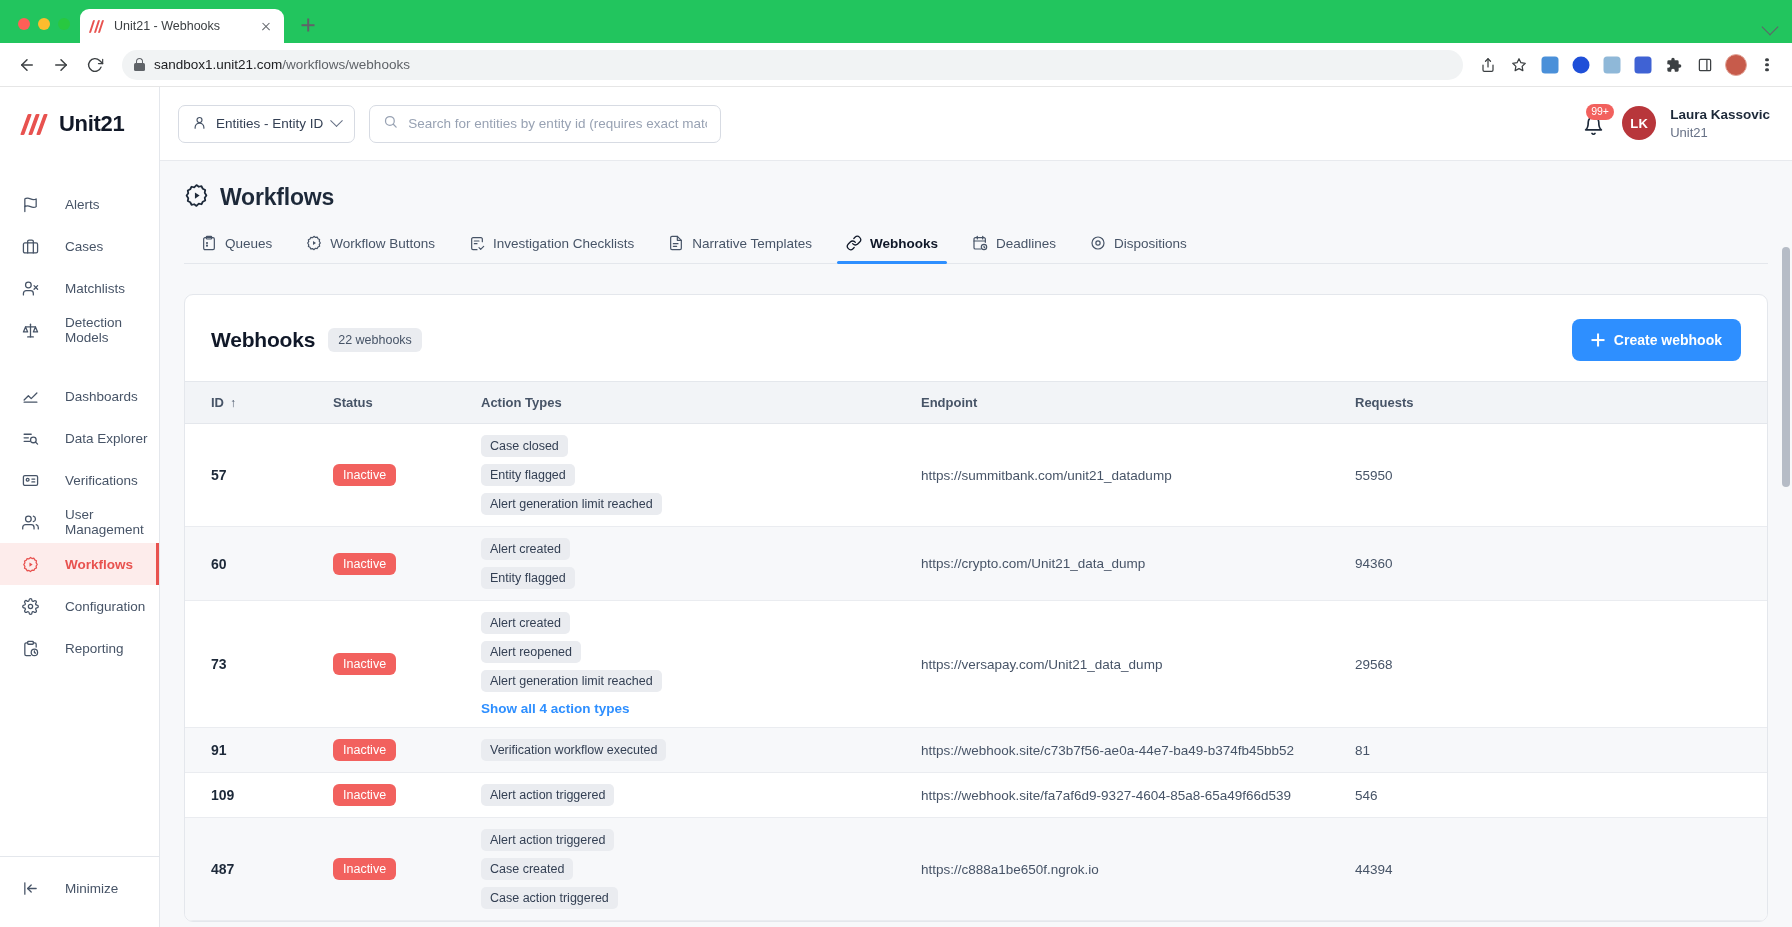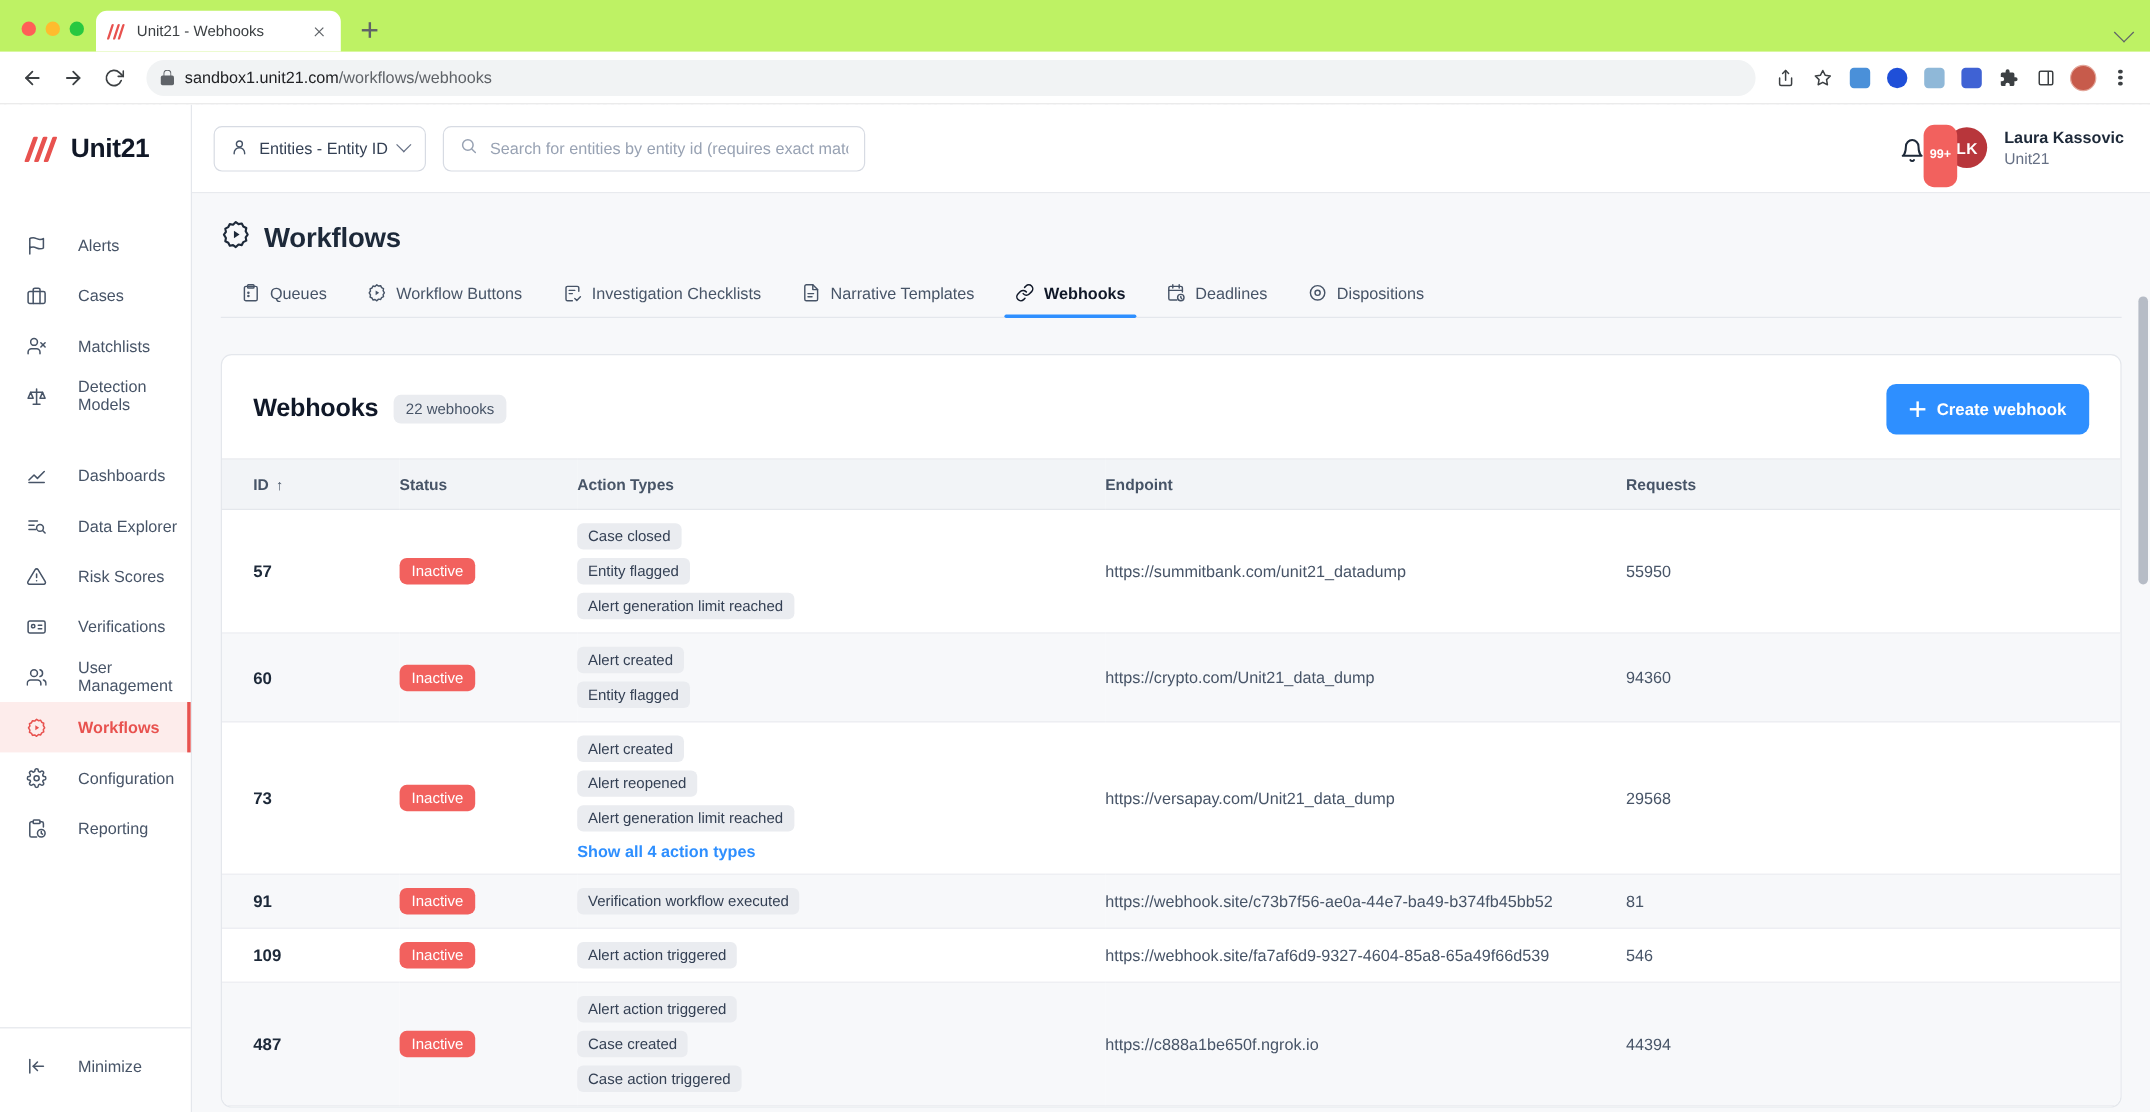--- a/index.html
+++ b/index.html
@@ -8,21 +8,21 @@
     width: 1792px; height: 927px;
     font-family: "Liberation Sans", sans-serif;
     background: #ffffff;
     overflow: hidden;
   }
 
   
   .browser { width: 1792px; height: 927px; display: flex; flex-direction: column; }
 
   .tabstrip {
-    height: 43px; background: #bef264; display: flex; align-items: flex-end;
+    height: 43px; background: #22c55e; display: flex; align-items: flex-end;
     padding-left: 12px; position: relative; flex: 0 0 43px;
   }
   .traffic { display: flex; align-items: center; gap: 8px; padding: 0 10px 13px 6px; }
   .dot { width: 12px; height: 12px; border-radius: 50%; }
   .dot.red { background: #ff5f57; }
   .dot.yellow { background: #febc2e; }
   .dot.green { background: #28c840; }
 
   .btab {
     height: 34px; width: 204px; background: #fff;
@@ -161,22 +161,22 @@
   }
   .searchbox input {
     border: none; outline: none; flex: 1; font-size: 13.5px; color: #344054;
     font-family: "Liberation Sans", sans-serif; background: transparent;
   }
   .searchbox input::placeholder { color: #98a2b3; }
 
   .topbar-right { margin-left: auto; display: flex; align-items: center; gap: 14px; }
   .bell-wrap { position: relative; width: 26px; height: 30px; cursor: pointer; }
   .bell-badge {
-    position: absolute; top: -4px; left: 21px; background: #f2615e; color: #fff;
-    font-size: 10.5px; font-weight: 700; padding: 20px 5px; border-radius: 9px;
+    position: absolute; top: -4px; left: 4px; background: #f2615e; color: #fff;
+    font-size: 10.5px; font-weight: 400; padding: 2px 5px; border-radius: 9px;
     line-height: 1.1; z-index: 2;
   }
   .avatar {
     width: 34px; height: 34px; border-radius: 50%; background: #b8363b; color: #fff;
     display: flex; align-items: center; justify-content: center;
     font-size: 13px; font-weight: 600; letter-spacing: 0.3px;
   }
   .user-name { font-size: 13.5px; font-weight: 700; color: #1d2939; line-height: 1.35; }
   .user-org  { font-size: 13px; color: #667085; line-height: 1.35; }
 
@@ -461,30 +461,20 @@
             <span class="ico">
                 <svg width="17" height="17" viewBox="0 0 24 24" fill="none" stroke="currentColor" stroke-width="1.8" stroke-linecap="round" stroke-linejoin="round">
                   <line x1="3" y1="6" x2="13" y2="6"></line>
                   <line x1="3" y1="11" x2="9" y2="11"></line>
                   <line x1="3" y1="16" x2="11" y2="16"></line>
                   <circle cx="16" cy="14" r="4"></circle>
                   <line x1="19" y1="17" x2="22" y2="20"></line>
                 </svg>
               </span>
             <span>Data Explorer</span>
-          </div>
-          <div class="nav-item">
-            <span class="ico">
-                <svg width="17" height="17" viewBox="0 0 24 24" fill="none" stroke="currentColor" stroke-width="1.8" stroke-linecap="round" stroke-linejoin="round">
-                  <path d="M10.29 3.86L1.82 18a2 2 0 0 0 1.71 3h16.94a2 2 0 0 0 1.71-3L13.71 3.86a2 2 0 0 0-3.42 0z"></path>
-                  <line x1="12" y1="9" x2="12" y2="13"></line>
-                  <line x1="12" y1="17" x2="12.01" y2="17"></line>
-                </svg>
-              </span>
-            <span>Risk Scores</span>
           </div>
           <div class="nav-item">
             <span class="ico">
                 <svg width="17" height="17" viewBox="0 0 24 24" fill="none" stroke="currentColor" stroke-width="1.8" stroke-linecap="round" stroke-linejoin="round">
                   <rect x="2" y="5" width="20" height="14" rx="2"></rect>
                   <circle cx="8" cy="11" r="2"></circle>
                   <line x1="14" y1="10" x2="18" y2="10"></line>
                   <line x1="14" y1="14" x2="18" y2="14"></line>
                 </svg>
               </span>

